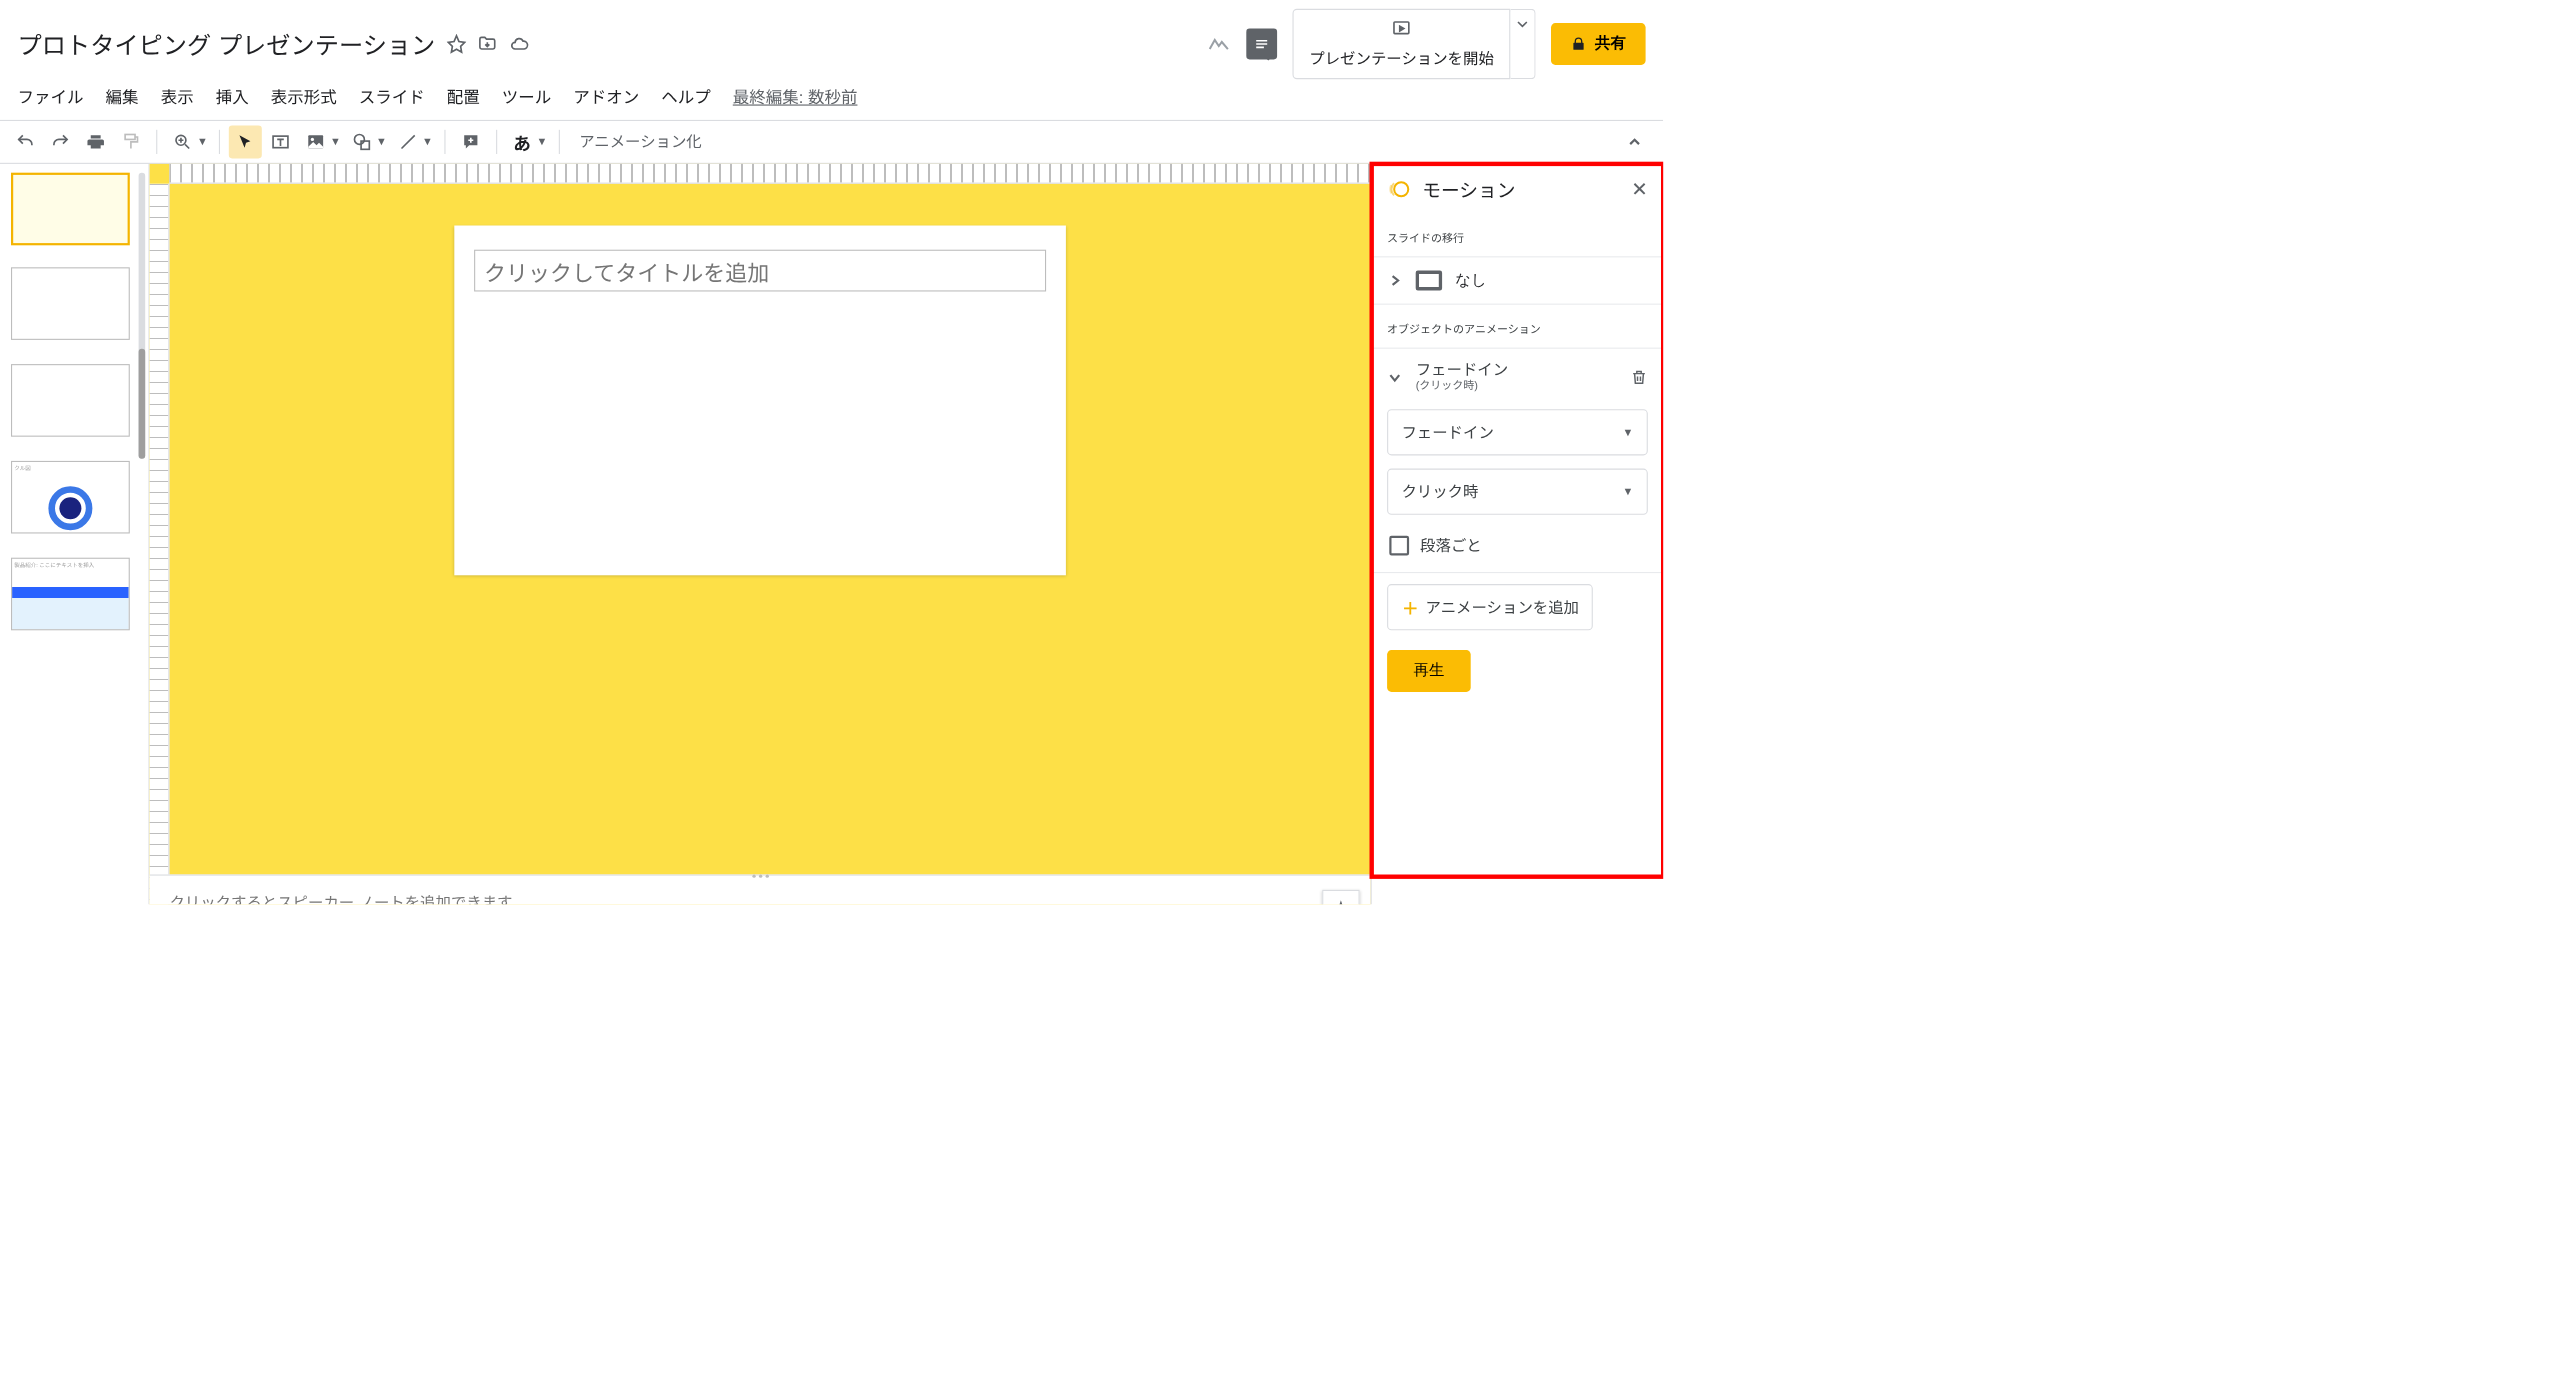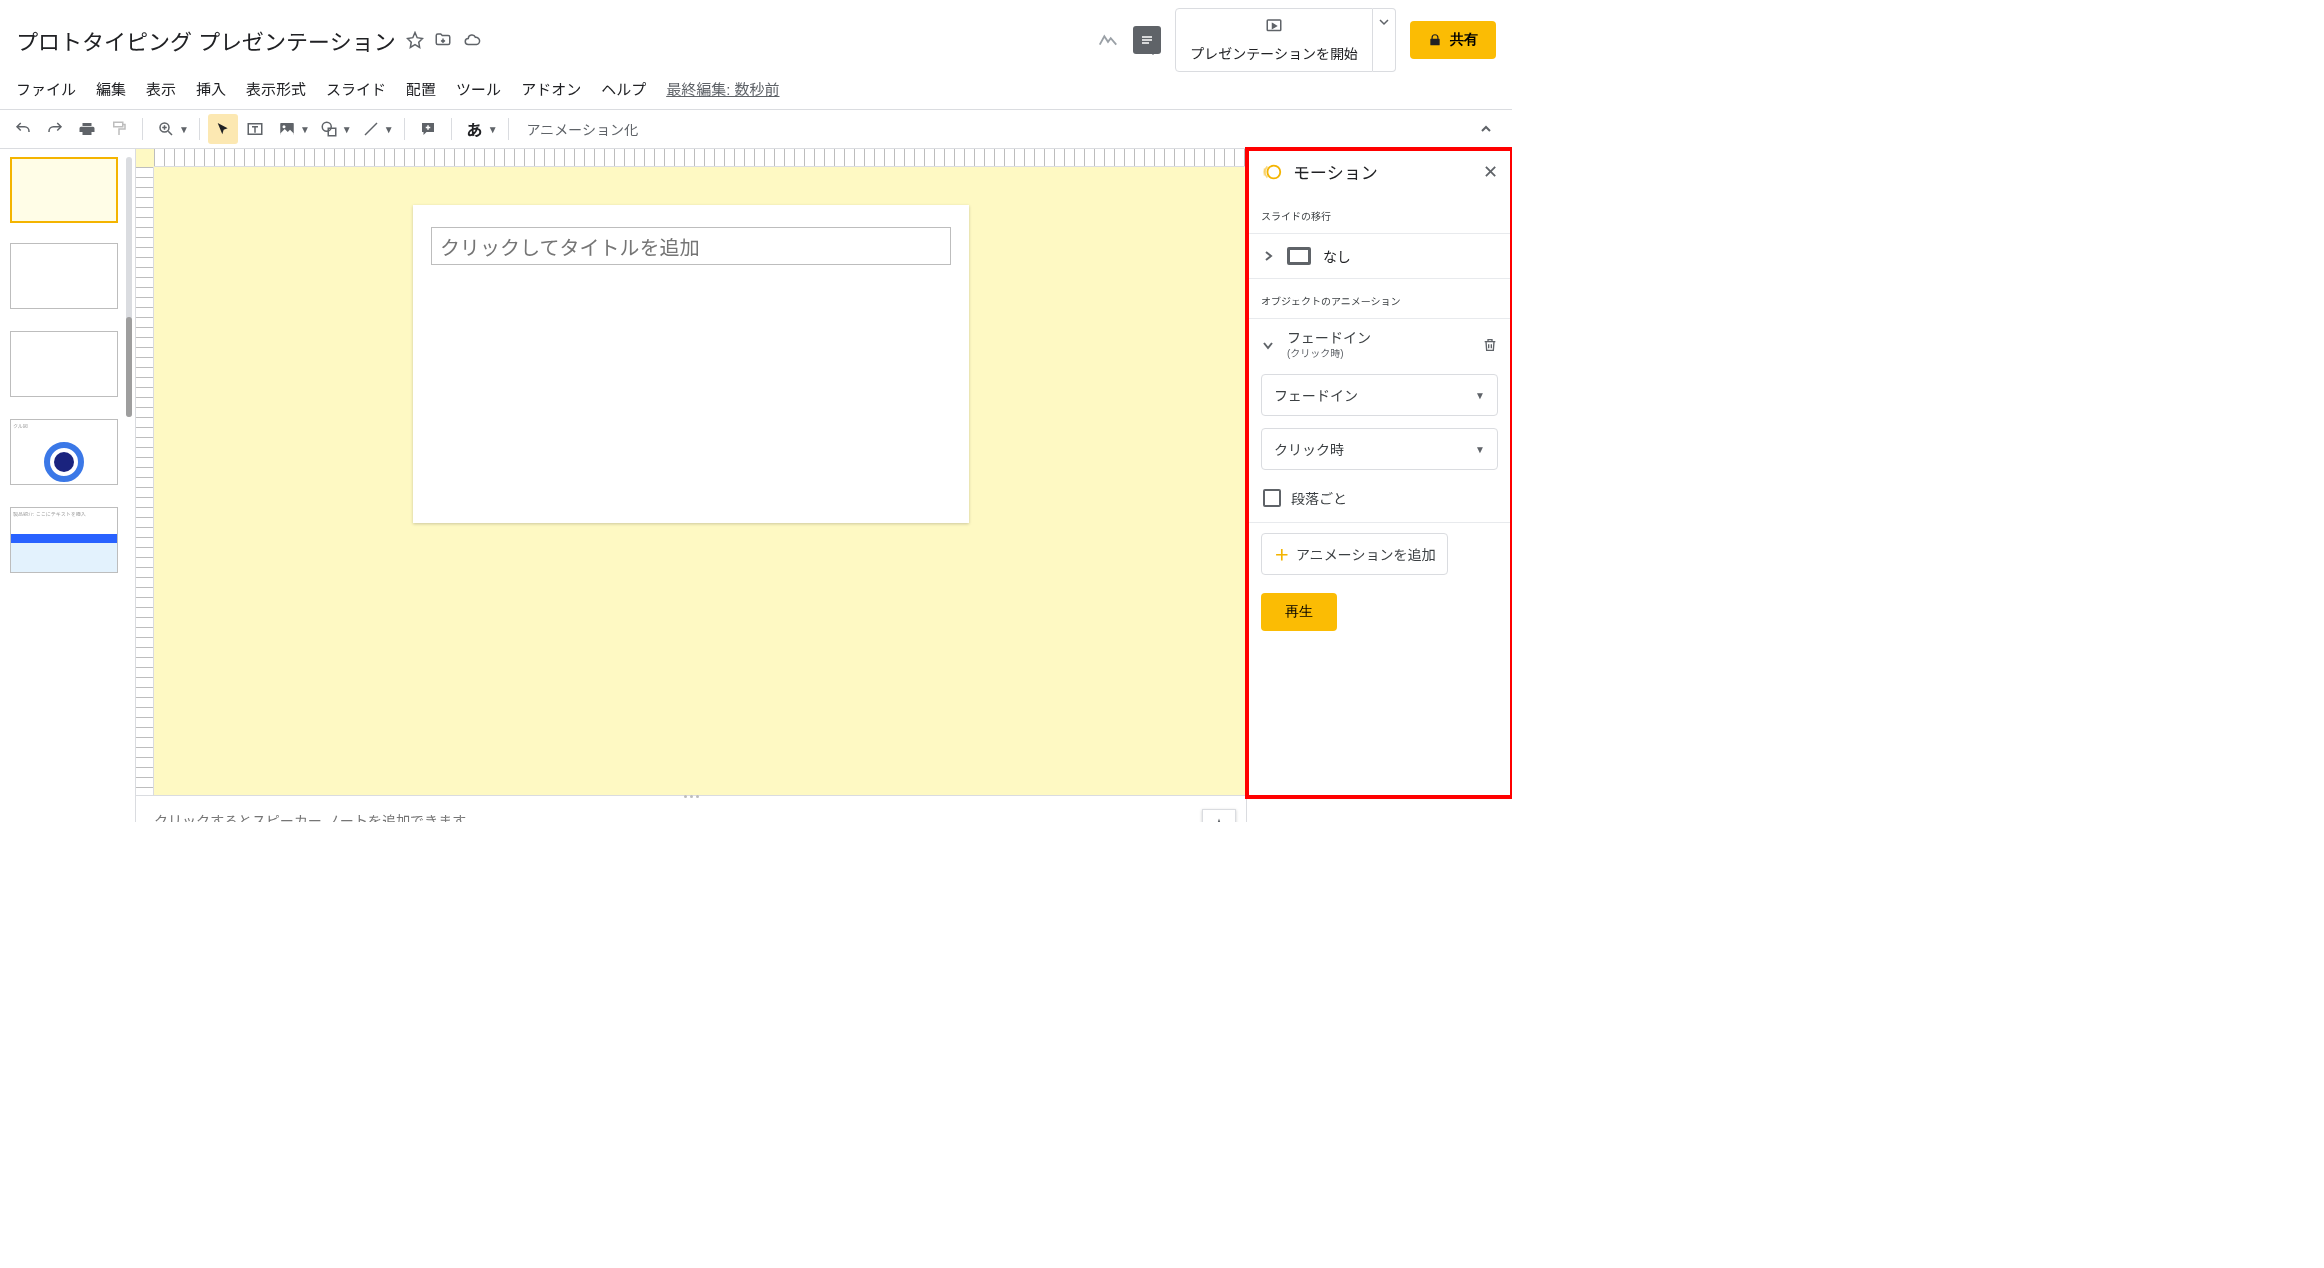--- a/index.html
+++ b/index.html
@@ -38,38 +38,38 @@
   
   .filmstrip { width: 136px; border-right: 1px solid #dadce0; padding: 8px 0 8px 6px; overflow: hidden; position:relative; }
   .thumb { width: 108px; height: 66px; border: 1px solid #bdbdbd; margin: 0 0 22px 4px; background:#fff; position:relative; cursor:pointer; font-size:5px; overflow:hidden; color:#9e9e9e; }
   .thumb.selected { border: 2px solid #f4b400; background:#fffde7; margin-bottom:20px; }
   .thumb .t-title { font-size:5px; color:#9e9e9e; position:absolute; top:2px; left:2px; }
   .fs-scroll { position:absolute; right:3px; top:8px; width:6px; height:260px; background:#dadce0; border-radius:3px; }
   .fs-scroll::after { content:''; position:absolute; left:0; top:160px; width:6px; height:100px; background:#9e9e9e; border-radius:3px; }
   .grid-btn { position:absolute; bottom:6px; left:50%; transform:translateX(-50%); cursor:pointer; color:#5f6368; }
   
   
-  .canvas-area { flex: 1; background: #fef9c3; position: relative; display:flex; flex-direction:column; }
+  .canvas-area { flex: 1; background: #fde047; position: relative; display:flex; flex-direction:column; }
   .ruler-h { height: 18px; background: #fff; border-bottom: 1px solid #dadce0; margin-left:18px; background-image: repeating-linear-gradient(to right, #bdbdbd 0 1px, transparent 1px 10px); }
   .ruler-v { width: 18px; background:#fff; border-right:1px solid #dadce0; position:absolute; left:0; top:18px; bottom:0; background-image: repeating-linear-gradient(to bottom, #bdbdbd 0 1px, transparent 1px 10px);}
   .canvas-body { flex:1; position:relative; display:flex; align-items:flex-start; justify-content:center; padding-top:38px; }
   .slide { width: 556px; height: 318px; background: #fff; box-shadow: 0 1px 3px rgba(0,0,0,0.2); position: relative; }
   .title-ph { position: absolute; left: 18px; right: 18px; top: 22px; height: 38px; border: 1px solid #bdbdbd; padding: 4px 8px; font-size: 20px; color: #757575; display:flex; align-items:center; cursor:text; }
   .body-ph { position: absolute; left: 18px; right: 18px; top: 72px; bottom: 22px; border: 2px solid #a8c7fa; padding: 6px 10px; font-size: 15px; color: #757575; cursor:text; }
   .notes { height: 56px; background: #fff; border-top: 1px solid #dadce0; padding: 14px 18px; color: #757575; position:relative; }
   .notes-handle { position:absolute; top:-1px; left:50%; transform:translateX(-50%); width:30px; height:6px; display:flex; gap:3px; justify-content:center; }
   .notes-handle span { width:3px; height:3px; background:#bdbdbd; border-radius:50%; }
   .explore-btn { position:absolute; right:10px; bottom:8px; width:34px; height:34px; background:#fff; border:1px solid #dadce0; box-shadow:0 1px 3px rgba(0,0,0,0.2); display:flex; align-items:center; justify-content:center; cursor:pointer; color:#5f6368; }
   
   
   .sidepanel { width: 266px; border-left: 1px solid #dadce0; display:flex; flex-direction:column; position:relative; }
   .sp-header { display:flex; align-items:center; gap:10px; padding: 10px 14px; font-size:17px; }
   .sp-close { margin-left:auto; cursor:pointer; color:#5f6368; font-size:18px; }
   .sp-section-label { padding: 14px 14px 10px; font-size: 10px; color:#3c4043; }
-  .sp-transition-row { display:flex; align-items:center; gap:12px; padding: 12px 14px; border-top:1px solid #e8eaed; border-bottom:1px solid #e8eaed; cursor:pointer; }
+  .sp-transition-row { display:flex; align-items:center; gap:12px; padding: 12px 14px; border-top:1px solid #e8eaed; border-bottom:1px solid #e8eaed; cursor:pointer;font-family:Liberation Serif, serif; }
   .sp-anim-row { display:flex; align-items:center; gap:12px; padding: 10px 14px 8px; border-top:1px solid #e8eaed; }
   .sp-anim-text { flex:1; line-height:1.3; font-size:14px; color:#3c4043; }
   .sp-anim-sub { font-size:10px; color:#5f6368; }
   .sp-dropdown { margin: 6px 14px; border:1px solid #dadce0; border-radius:4px; padding:10px 12px; display:flex; align-items:center; cursor:pointer; font-size:14px; color:#3c4043; }
   .sp-dropdown .dd-caret { margin-left:auto; color:#5f6368; font-size:10px; }
   .sp-check-row { display:flex; align-items:center; gap:10px; padding:12px 16px 14px; font-size:14px; color:#3c4043; border-bottom:1px solid #e8eaed; }
   .sp-checkbox { width:18px; height:18px; border:2px solid #5f6368; border-radius:2px; cursor:pointer; }
   .sp-add-btn { margin: 10px 14px; border:1px solid #dadce0; border-radius:4px; padding:8px 12px; display:inline-flex; align-items:center; gap:6px; cursor:pointer; font-size:14px; color:#3c4043; width:fit-content; }
   .sp-add-btn .plus { color:#f4b400; font-weight:bold; font-size:16px; }
   .sp-play { margin:8px 14px; background:#fbbc04; border:none; border-radius:4px; padding:10px 24px; font-size:14px; cursor:pointer; width:fit-content; }

